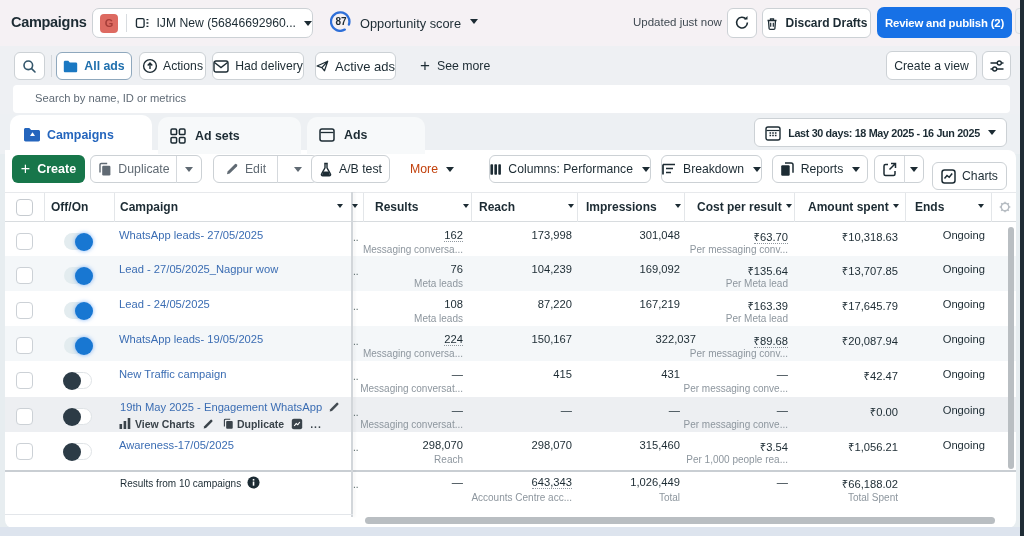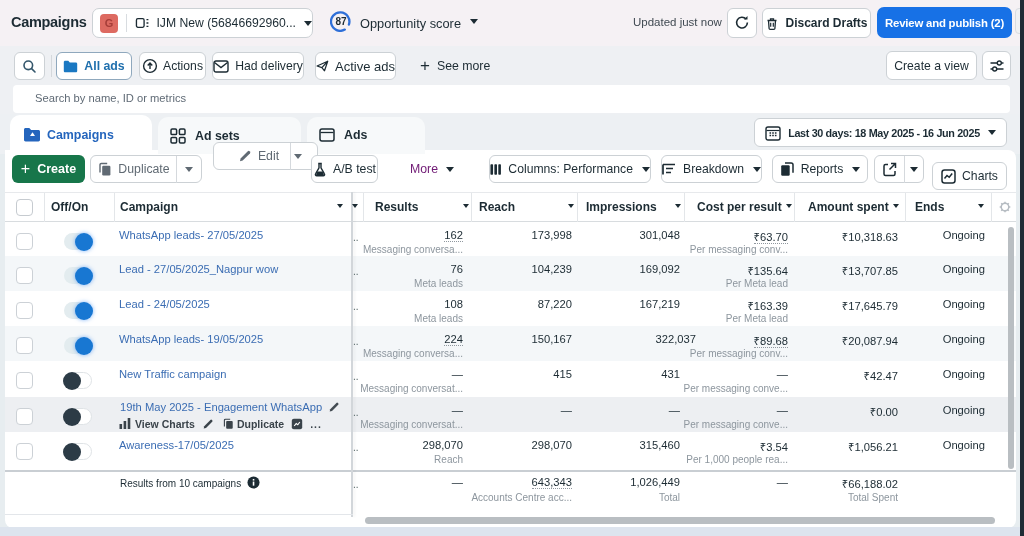--- a/index.html
+++ b/index.html
@@ -132,34 +132,34 @@
 <div class="abs btn" style="left:90px;top:155px;width:112px;height:28px;padding:0">
     <div class="flex" style="width:85px;justify-content:center;font-size:12.3px;color:#606a73"><svg width="15" height="15" viewBox="0 0 15 15" style="margin-right:6px">
         <path d="M3 10.5V2.8C3 2 3.6 1.5 4.3 1.5h5.9" fill="none" stroke="#606a73" stroke-width="1.4"></path>
         <rect x="5.2" y="3.8" width="8.2" height="9.7" rx="1.2" fill="#606a73"></rect>
       </svg>Duplicate</div>
     <div style="width:1px;height:27px;background:#d5d9dd"></div>
     <div class="flex" style="flex:1;justify-content:center">
       <span class="caret" style="border-top-color:#606a73"></span>
     </div>
   </div>
-<div class="abs btn" style="left:213px;top:142px;width:105px;height:28px;padding:13px">
+<div class="abs btn" style="left:213px;top:155px;width:105px;height:28px;padding:0">
     <div class="flex" style="width:63px;justify-content:center;font-size:12.3px;color:#606a73"><svg width="14" height="14" viewBox="0 0 14 14" style="margin-right:6px">
         <path d="M2 12.2 2.6 9.5 9.8 2.3a1.3 1.3 0 0 1 1.8 0l.3.3a1.3 1.3 0 0 1 0 1.8L4.7 11.6Z" fill="#606a73"></path>
       </svg>Edit</div>
     <div style="width:1px;height:27px;background:#d5d9dd"></div>
     <div class="flex" style="flex:1;justify-content:center">
       <span class="caret" style="border-top-color:#606a73"></span>
     </div>
   </div>
-<div class="abs btn" style="left:311px;top:155px;width:67px;height:28px;font-size:12.3px"><svg width="14" height="15" viewBox="0 0 14 15" style="margin-right:6px">
+<div class="abs btn" style="left:311px;top:155px;width:79px;height:28px;font-size:12.3px"><svg width="14" height="15" viewBox="0 0 14 15" style="margin-right:6px">
       <path d="M5.2 1.5h3.6M6 1.7v4.2L2.6 11.8a1.3 1.3 0 0 0 1.1 2h6.6a1.3 1.3 0 0 0 1.1-2L8 5.9V1.7" fill="none" stroke="#1c2b33" stroke-width="1.4"></path>
       <path d="M4.5 9.5h5l1.3 2.6a.6.6 0 0 1-.5.9H3.7a.6.6 0 0 1-.5-.9z" fill="#1c2b33"></path>
     </svg>A/B test</div>
-<div class="abs flex" style="left:410px;top:155px;height:28px;font-size:12.3px;color:#701a75">More<span class="caret" style="margin-left:8px"></span></div>
+<div class="abs flex" style="left:410px;top:155px;height:28px;font-size:12.3px;color:#c2410c">More<span class="caret" style="margin-left:8px"></span></div>
 <div class="abs btn" style="left:489px;top:155px;width:162px;height:28px;font-size:12.2px"><svg width="13" height="13" viewBox="0 0 13 13" style="margin-right:7px">
       <rect x="0.5" y="0.5" width="3" height="12" rx="0.8" fill="#1c2b33"></rect>
       <rect x="5" y="0.5" width="3" height="12" rx="0.8" fill="#1c2b33"></rect>
       <rect x="9.5" y="0.5" width="3" height="12" rx="0.8" fill="#1c2b33"></rect>
     </svg>Columns: Performance<span class="caret" style="margin-left:9px"></span></div>
 <div class="abs btn" style="left:661px;top:155px;width:101px;height:28px;font-size:12.2px"><svg width="14" height="13" viewBox="0 0 14 13" style="margin-right:7px">
       <path d="M1 1.5h12M1 1.5v10" stroke="#1c2b33" stroke-width="1.7"></path>
       <path d="M4 5.5h7M4 9.5h5" stroke="#1c2b33" stroke-width="1.7"></path>
     </svg>Breakdown<span class="caret" style="margin-left:9px"></span></div>
 <div class="abs btn" style="left:772px;top:155px;width:96px;height:28px;font-size:12.2px"><svg width="15" height="15" viewBox="0 0 15 15" style="margin-right:6px">

